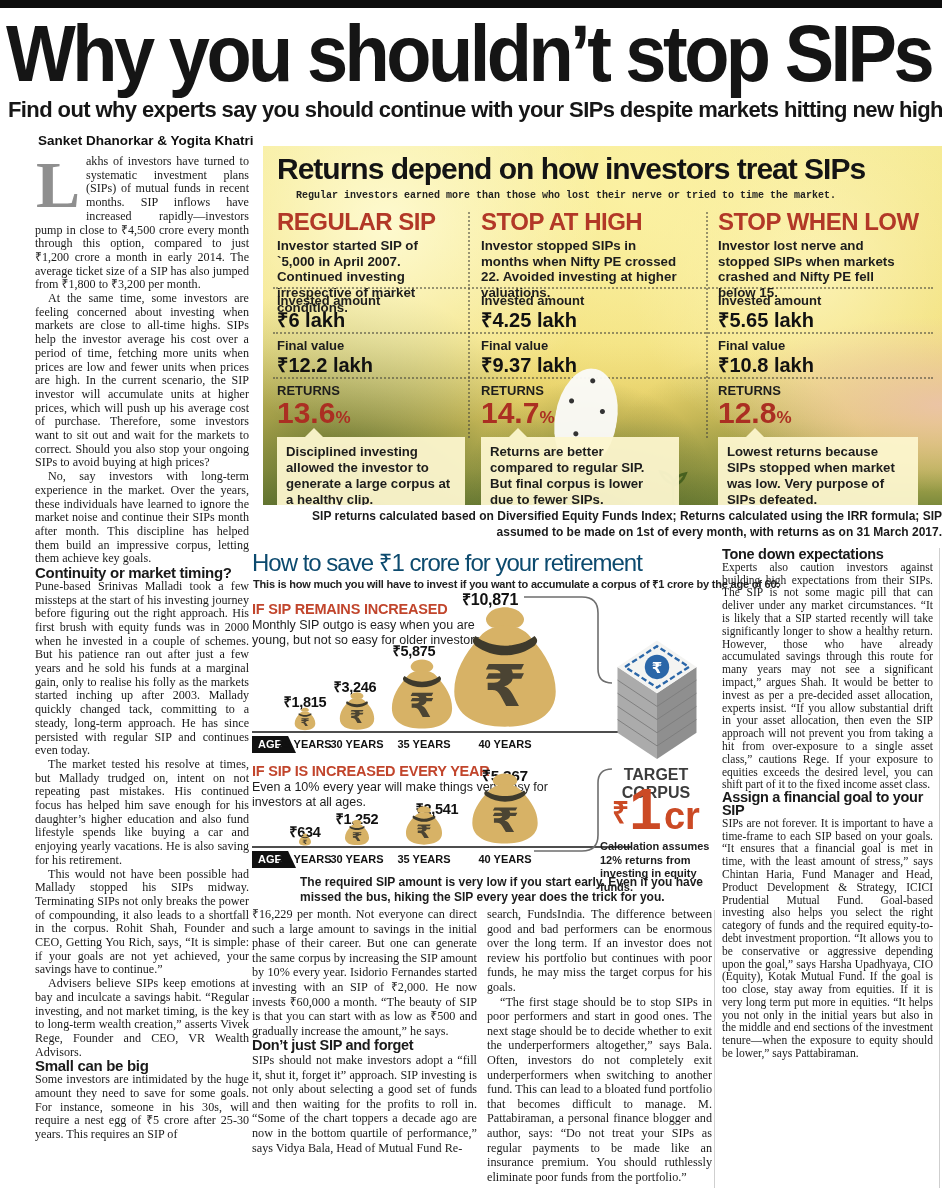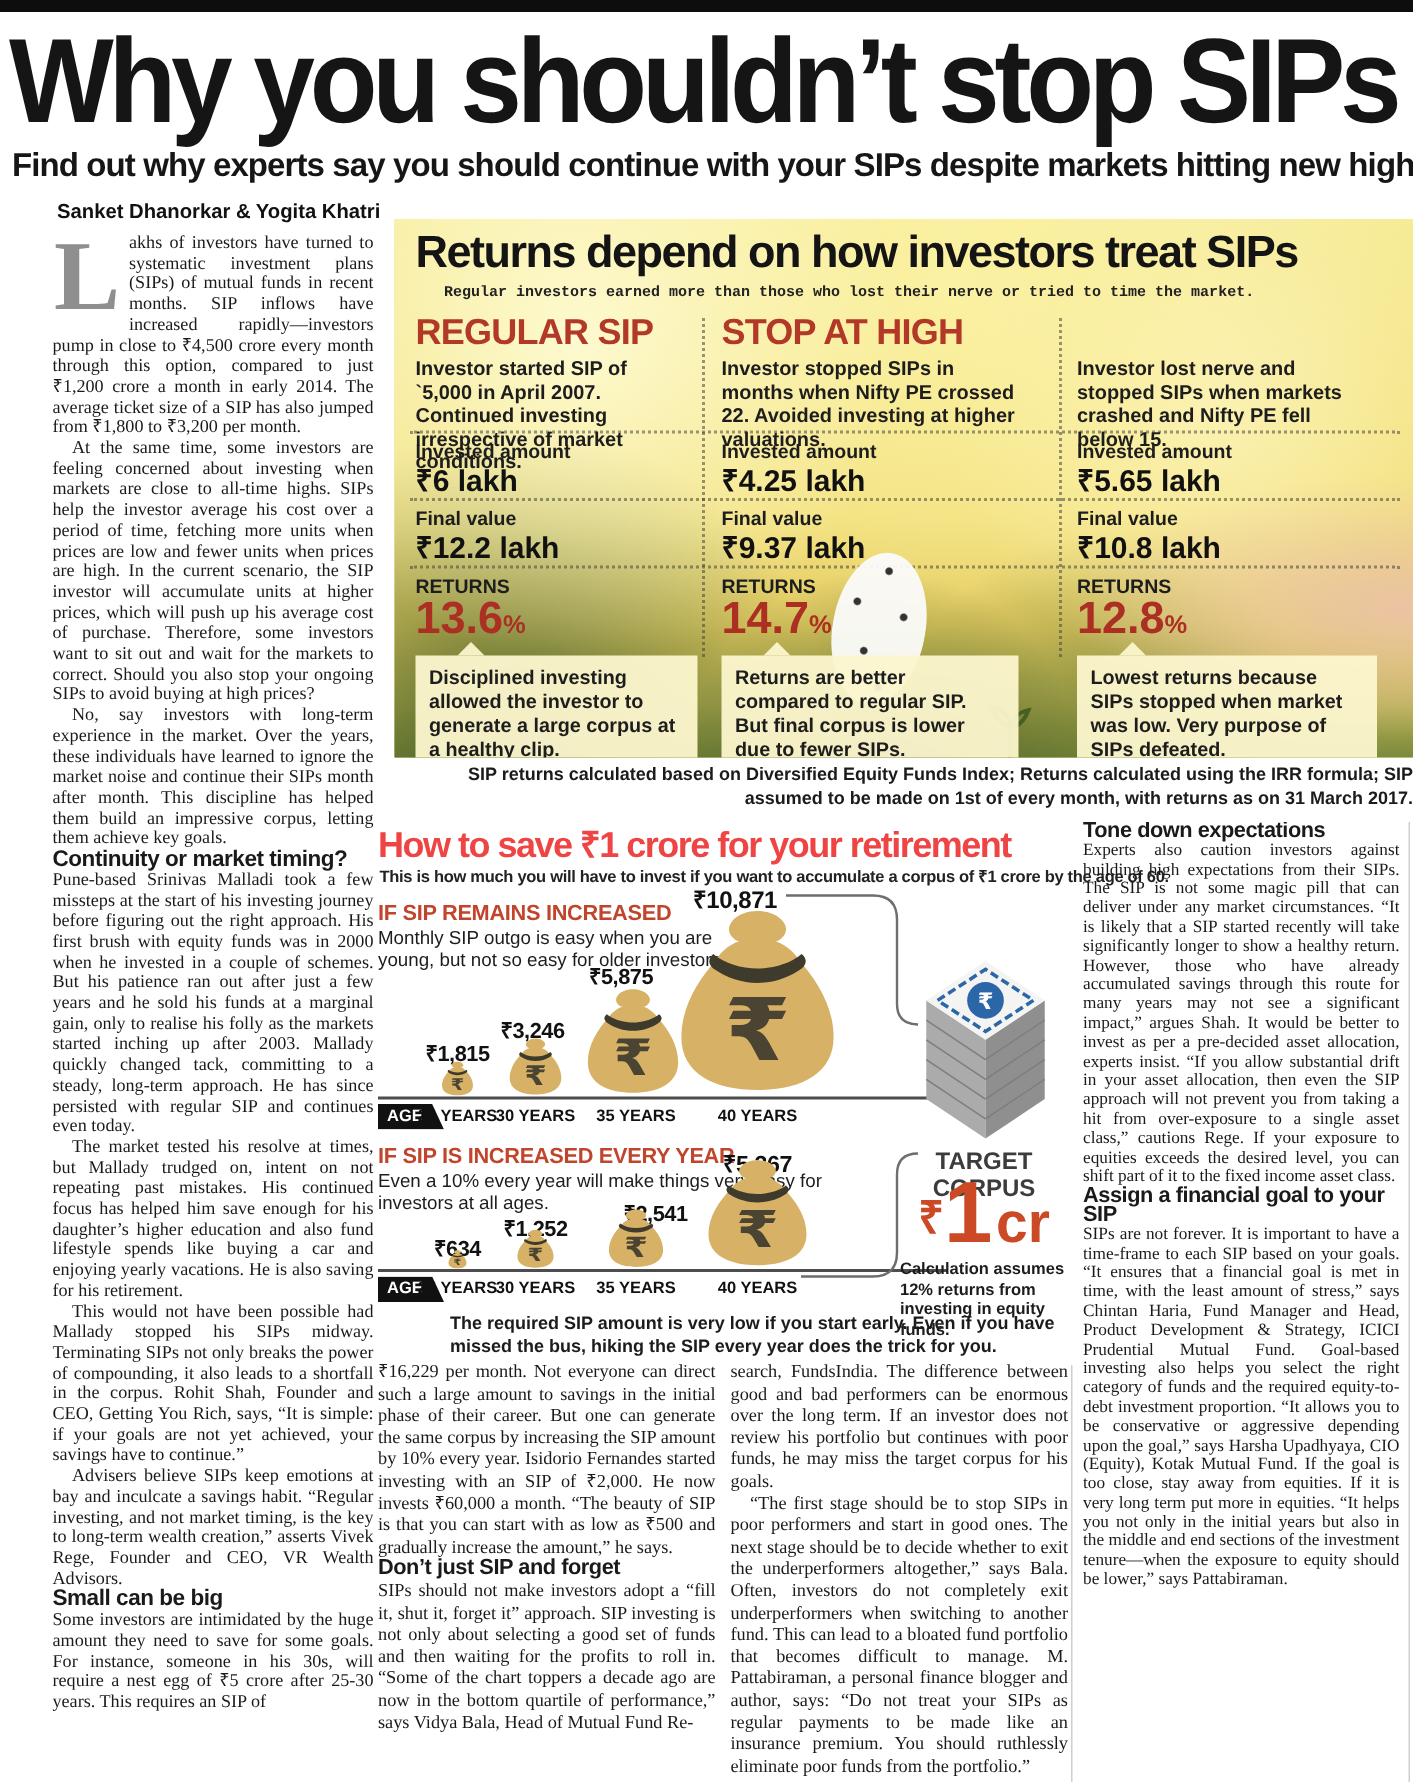--- a/index.html
+++ b/index.html
@@ -111,21 +111,21 @@
   .ig-foot {
     position:absolute; left:263px; top:508px; width:679px;
     font-family:"Liberation Sans", sans-serif; font-weight:700; font-size:12px;
     line-height:16px; color:#1b1b1b; text-align:right;
   }
 
   
   .ret { position:absolute; left:252px; top:545px; width:460px; height:360px; }
   .ret-title {
     position:absolute; left:0; top:0; font-family:"Liberation Sans", sans-serif;
-    font-weight:700; font-size:24px; letter-spacing:-1px; color:#ef4444; white-space:nowrap;
+    font-weight:400; font-size:24px; letter-spacing:-1px; color:#0c4a6e; white-space:nowrap;
   }
   .ret-sub {
     position:absolute; left:1px; top:31px; font-family:"Liberation Sans", sans-serif;
     font-weight:700; font-size:11px; letter-spacing:-0.2px; color:#222; white-space:nowrap;
   }
   .ret-sec {
     position:absolute; font-family:"Liberation Sans", sans-serif; font-weight:700;
     font-size:14.5px; letter-spacing:-0.2px; color:#c1452c;
   }
   .ret-desc {
@@ -242,20 +242,21 @@
       <div class="ig-lab" style="top:147px">Invested amount</div>
       <div class="ig-val" style="top:160px">₹4.25 lakh</div>
       <div class="ig-lab" style="top:192px">Final value</div>
       <div class="ig-val" style="top:205px">₹9.37 lakh</div>
       <div class="ig-ret-label">RETURNS</div>
       <div class="ig-pct"><span>14.7</span><small>%</small></div>
       <div class="ig-caption" style="left:0; width:198px">Returns are better compared to regular SIP. But final corpus is lower due to fewer SIPs.</div>
     </div>
 
     <div class="ig-col" style="left:455px; width:212px">
+      <div class="ig-header">STOP WHEN LOW</div>
       <div class="ig-desc" style="width:195px">Investor lost nerve and stopped SIPs when markets crashed and Nifty PE fell below 15.</div>
       <div class="ig-lab" style="top:147px">Invested amount</div>
       <div class="ig-val" style="top:160px">₹5.65 lakh</div>
       <div class="ig-lab" style="top:192px">Final value</div>
       <div class="ig-val" style="top:205px">₹10.8 lakh</div>
       <div class="ig-ret-label">RETURNS</div>
       <div class="ig-pct"><span>12.8</span><small>%</small></div>
       <div class="ig-caption" style="left:0; width:200px">Lowest returns because SIPs stopped when market was low. Very purpose of SIPs defeated.</div>
     </div>
   </div>

